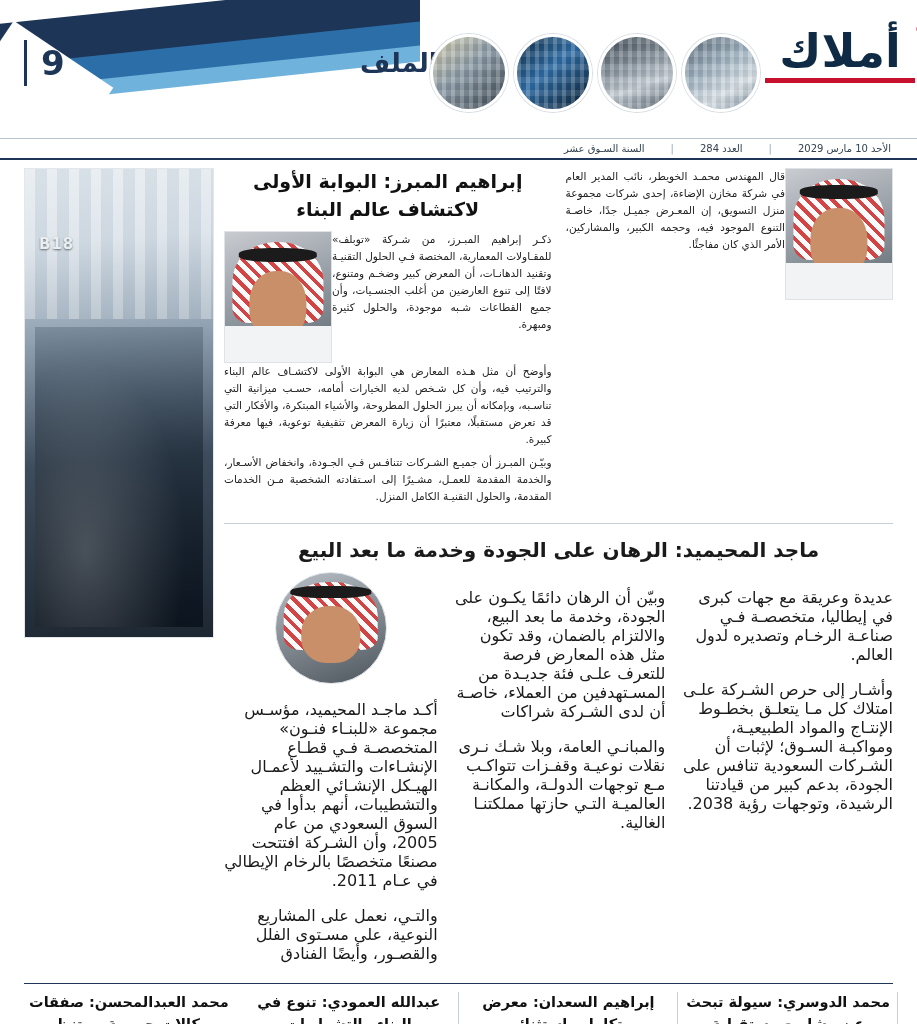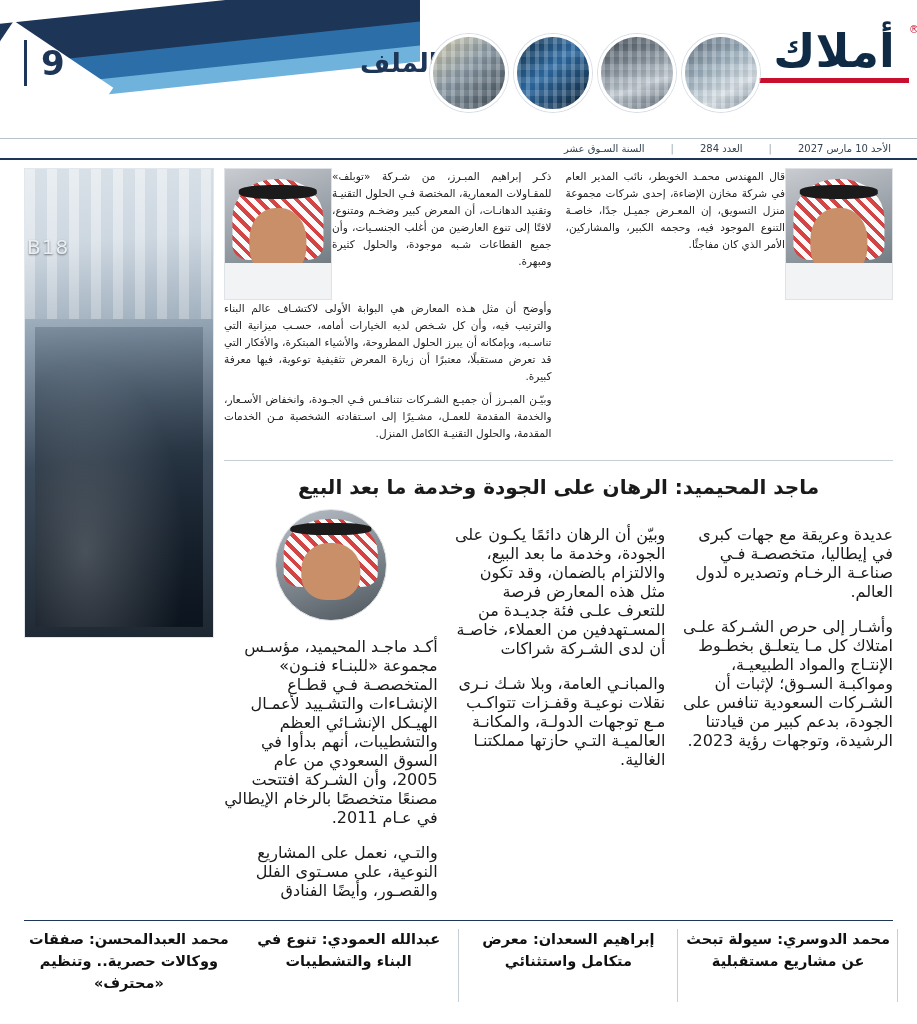--- a/index.html
+++ b/index.html
@@ -29,21 +29,21 @@
   }
   .wedge-light {
     position:absolute; left:-60px; top:96px; width:520px; height:16px;
     background:#6fb3dd; transform: skewY(-6deg); transform-origin:left bottom;
   }
   .wedge-white-notch {
     position:absolute; left:-30px; top:44px; width:120px; height:120px;
     background:#ffffff; transform: rotate(34deg);
   }
   .brand {
-    position:absolute; right:8px; top:28px;
+    position:absolute; right:2px; top:28px;
     text-align:center;
   }
   .brand-word {
     font-family:"DejaVu Sans", sans-serif;
     font-size:46px; font-weight:bold; color:#0f2a44;
     line-height:1; letter-spacing:-2px;
   }
   .brand-bar { width:150px; height:5px; background:#c8102e; margin:4px auto 0; }
   .brand-sup { position:absolute; right:-10px; top:-4px; font-size:10px; color:#c8102e; }
 
@@ -96,22 +96,22 @@
     content:""; position:absolute; left:0; right:0; top:0; height:150px;
     background:repeating-linear-gradient(90deg, rgba(255,255,255,.35) 0 10px, rgba(200,210,220,.25) 10px 22px);
   }
   .top-photo::after{
     content:""; position:absolute; left:10px; bottom:10px; right:10px; height:300px;
     background:
       radial-gradient(ellipse at 30% 75%, rgba(255,255,255,.22), transparent 60%),
       linear-gradient(0deg, rgba(10,18,28,.9), rgba(40,60,80,.25));
   }
   .photo-badge {
-    position:absolute; left:2px; top:66px; z-index:3;
-    color:#e9eef3; font-size:20px; font-weight:normal; letter-spacing:1px;
+    position:absolute; left:14px; top:66px; z-index:3;
+    color:#e9eef3; font-size:15px; font-weight:bold; letter-spacing:1px;
     text-shadow:0 1px 2px rgba(0,0,0,.5);
   }
 
   .articles-area { flex:1 1 auto; }
 
   .two-cols { display:flex; gap:14px; }
   .art { flex:1 1 0; }
   .art h2 {
     margin:0 0 8px 0; font-size:19px; line-height:1.45; font-weight:bold;
     color:#111; text-align:center;
@@ -196,21 +196,21 @@
       <div class="mh-photo p3"></div>
       <div class="mh-photo p4"></div>
     </div>
 
     <div class="mh-pagenum-wrap">
       <div class="mh-pagenum">9</div>
       <div class="mh-rule"></div>
     </div>
 
     <div class="mh-strip">
-      <span>الأحد 10 مارس 2027</span>
+      <span>الأحد 10 مارس 2029</span>
       <span class="sep">|</span>
       <span>العدد 284</span>
       <span class="sep">|</span>
       <span>السنة السـوق عشر</span>
     </div>
   </div>
 
   <div class="content">
 
     <div class="top-block">
@@ -224,20 +224,21 @@
                 <div class="mug-ghutra"></div>
                 <div class="mug-head"></div>
                 <div class="mug-agal"></div>
                 <div class="mug-thobe"></div>
               </div>
               <p>قال المهندس محمـد الخويطر، نائب المدير العام في شركة مخازن الإضاءة، إحدى شركات مجموعة منزل التسويق، إن المعـرض جميـل جدًا، خاصـة التنوع الموجود فيه، وحجمه الكبير، والمشاركين، الأمر الذي كان مفاجئًا.</p>
             </div>
           </div>
 
           <div class="art">
+            <h2>إبراهيم المبرز: البوابة الأولى لاكتشاف عالم البناء</h2>
             <div class="lead-row">
               <p>ذكـر إبراهيم المبـرز، من شـركة «توبلف» للمقـاولات المعمارية، المختصة فـي الحلول التقنيـة وتقنيد الدهانـات، أن المعرض كبير وضخـم ومتنوع، لافتًا إلى تنوع العارضين من أغلب الجنسـيات، وأن جميع القطاعات شـبه موجودة، والحلول كثيرة ومبهرة.</p>
               <div class="mugshot">
                 <div class="mug-ghutra"></div>
                 <div class="mug-head"></div>
                 <div class="mug-agal"></div>
                 <div class="mug-thobe"></div>
               </div>
             </div>
             <p>وأوضح أن مثل هـذه المعارض هي البوابة الأولى لاكتشـاف عالم البناء والترتيب فيه، وأن كل شـخص لديه الخيارات أمامه، حسـب ميزانية التي تناسـبه، وبإمكانه أن يبرز الحلول المطروحة، والأشياء المبتكرة، والأفكار التي قد تعرض مستقبلًا، معتبرًا أن زيارة المعرض تثقيفية توعوية، فيها معرفة كبيرة.</p>
@@ -245,21 +246,21 @@
           </div>
 
         </div>
 
         <div class="mid-article">
           <div class="divider"></div>
           <h2>ماجد المحيميد: الرهان على الجودة وخدمة ما بعد البيع</h2>
           <div class="mid-cols">
             <div class="c">
               <p>عديدة وعريقة مع جهات كبرى في إيطاليا، متخصصـة فـي صناعـة الرخـام وتصديره لدول العالم.</p>
-              <p>وأشـار إلى حرص الشـركة علـى امتلاك كل مـا يتعلـق بخطـوط الإنتـاج والمواد الطبيعيـة، ومواكبـة السـوق؛ لإثبات أن الشـركات السعودية تنافس على الجودة، بدعم كبير من قيادتنا الرشيدة، وتوجهات رؤية 2023.</p>
+              <p>وأشـار إلى حرص الشـركة علـى امتلاك كل مـا يتعلـق بخطـوط الإنتـاج والمواد الطبيعيـة، ومواكبـة السـوق؛ لإثبات أن الشـركات السعودية تنافس على الجودة، بدعم كبير من قيادتنا الرشيدة، وتوجهات رؤية 2038.</p>
             </div>
             <div class="c">
               <p>وبيّن أن الرهان دائمًا يكـون على الجودة، وخدمة ما بعد البيع، والالتزام بالضمان، وقد تكون مثل هذه المعارض فرصة للتعرف علـى فئة جديـدة من المسـتهدفين من العملاء، خاصـة أن لدى الشـركة شراكات</p>
               <p>والمبانـي العامة، وبلا شـك نـرى نقلات نوعيـة وقفـزات تتواكـب مـع توجهات الدولـة، والمكانـة العالميـة التـي حازتها مملكتنـا الغالية.</p>
             </div>
             <div class="c">
               <div class="mid-round">
                 <div class="mug-ghutra"></div>
                 <div class="mug-head"></div>
                 <div class="mug-agal"></div>

